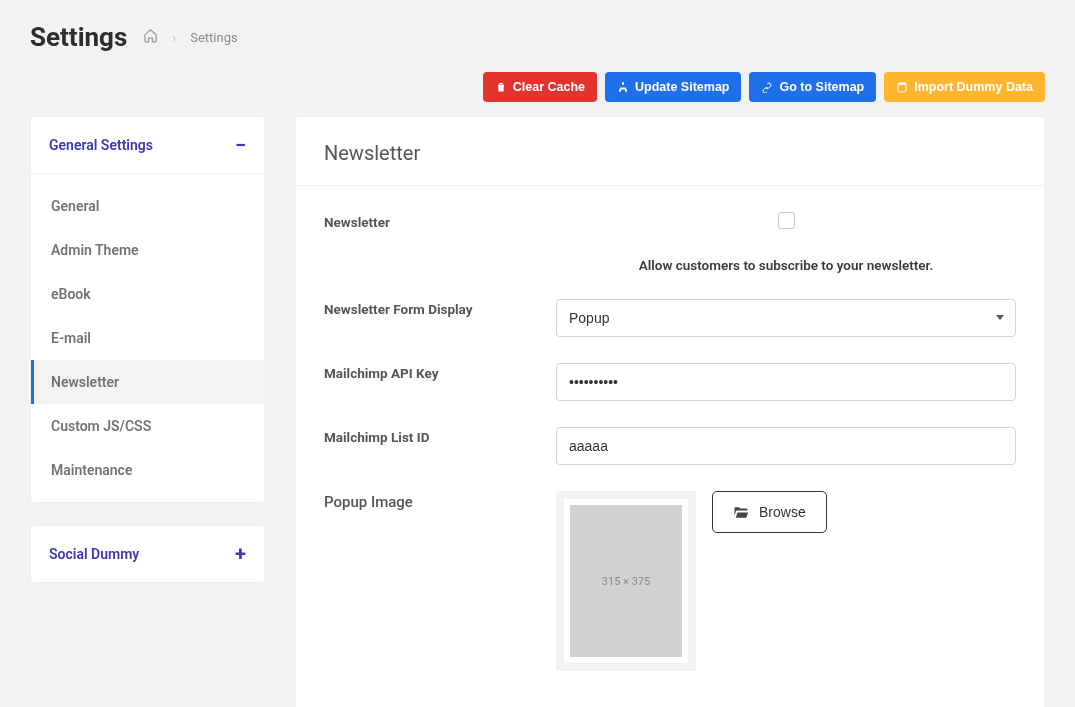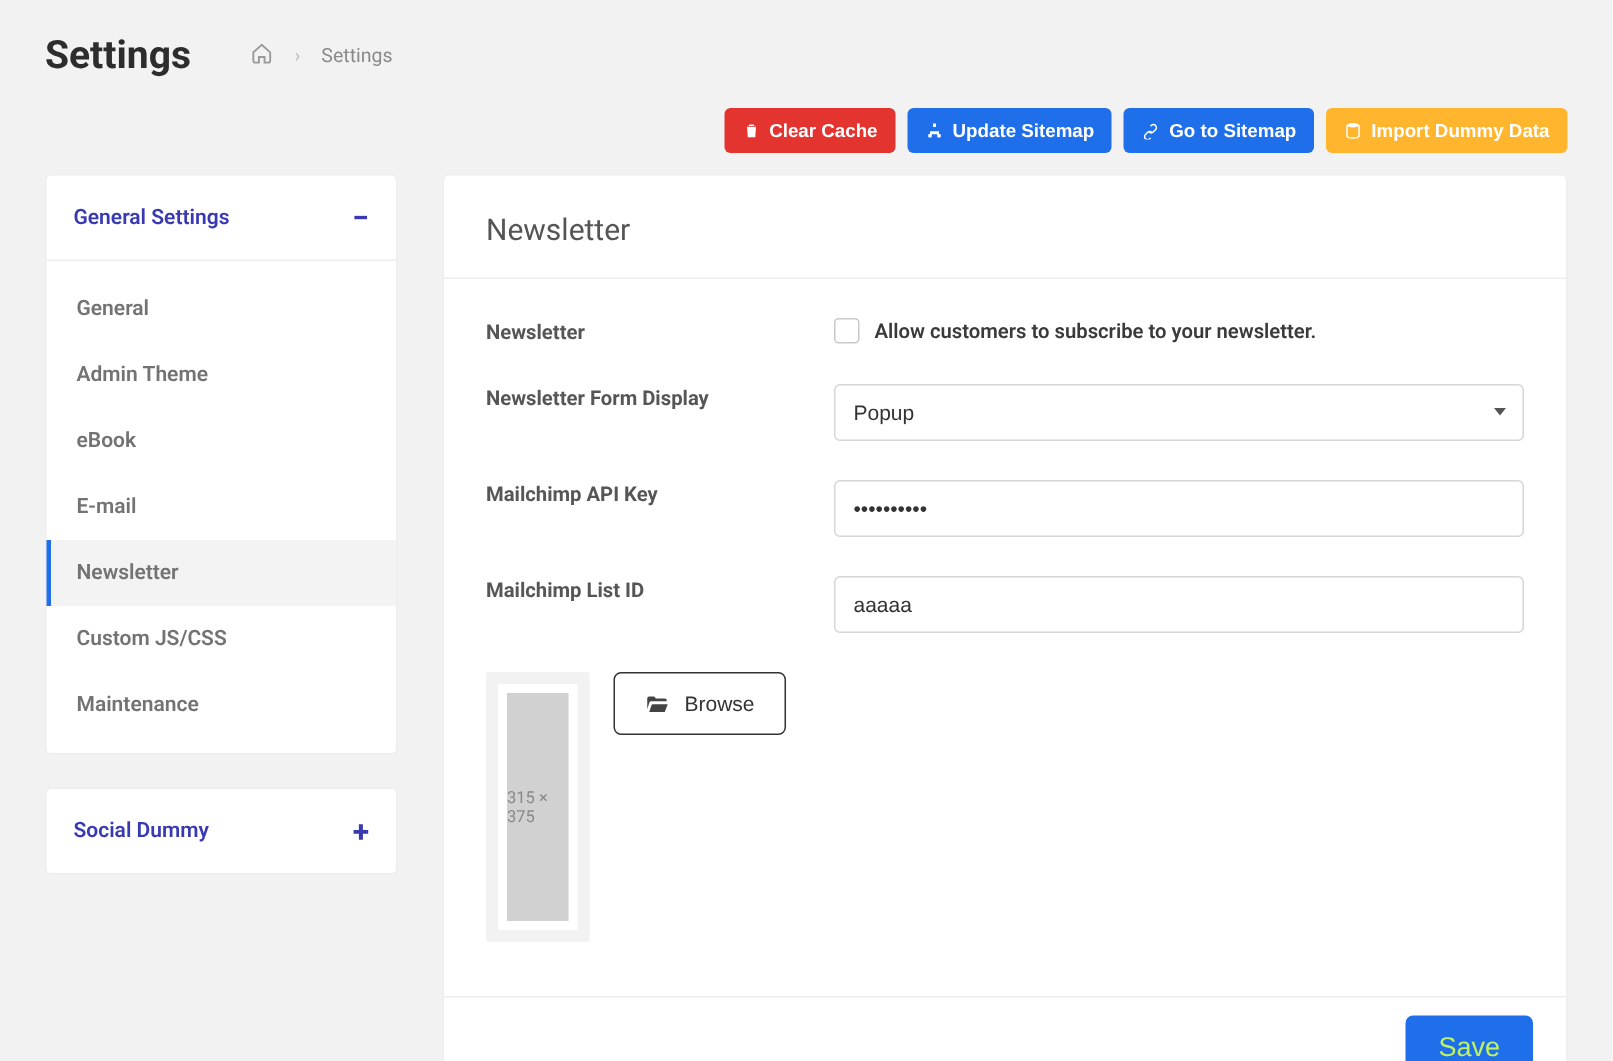--- a/index.html
+++ b/index.html
@@ -6,21 +6,21 @@
   body {
     font-family: -apple-system, BlinkMacSystemFont, "Segoe UI", Roboto, "Helvetica Neue", Arial, sans-serif;
     background: #f2f2f2;
     color: #333;
     font-size: 14px;
   }
   .header {
     display: flex;
     align-items: center;
     padding: 22px 30px 8px;
-    gap: 40px;
+    gap: 16px;
   }
   .page-title {
     font-size: 26px;
     font-weight: 700;
     color: #2d2d2d;
   }
   .breadcrumb {
     display: flex;
     align-items: center;
     gap: 14px;
@@ -113,21 +113,21 @@
     color: #565656;
     font-size: 13.5px;
     padding-top: 2px;
   }
   .form-label-lg {
     font-size: 15px;
     color: #555;
     font-weight: 500;
   }
   .control { width: 100%; }
-  .checkbox-row { display: flex; align-items: center; gap: 10px; }
+  .checkbox-row { display: flex; align-items: center; gap: 28px; flex-direction: column; }
   .checkbox-wrap {
     width: 17px; height: 17px;
     border: 1.5px solid #c9c9c9;
     border-radius: 3px;
     background: #fff;
     cursor: pointer;
   }
   .checkbox-label { font-weight: 600; color: #3a3a3a; font-size: 13.5px; }
   .select, .text-input {
     width: 100%;
@@ -304,20 +304,21 @@
       </div>
 
       <div class="form-row">
         <div class="form-label">Mailchimp List ID</div>
         <div class="control">
           <input type="text" class="text-input" value="aaaaa" style="">
         </div>
       </div>
 
       <div class="form-row">
+        <div class="form-label form-label-lg">Popup Image</div>
         <div class="control image-group">
           <div class="image-preview">
             <div class="image-inner">
               <div class="image-placeholder">315 × 375</div>
             </div>
           </div>
           <button class="browse-btn">
             <svg viewBox="0 0 24 20">
                 <path d="M2 4a2 2 0 0 1 2-2h5l2 2h9a2 2 0 0 1 2 2v1H6a2 2 0 0 0-1.9 1.37L2 15V4zm2 14 2.5-7.5A1 1 0 0 1 7.45 10H23l-3 8H4z"></path>
               </svg>

